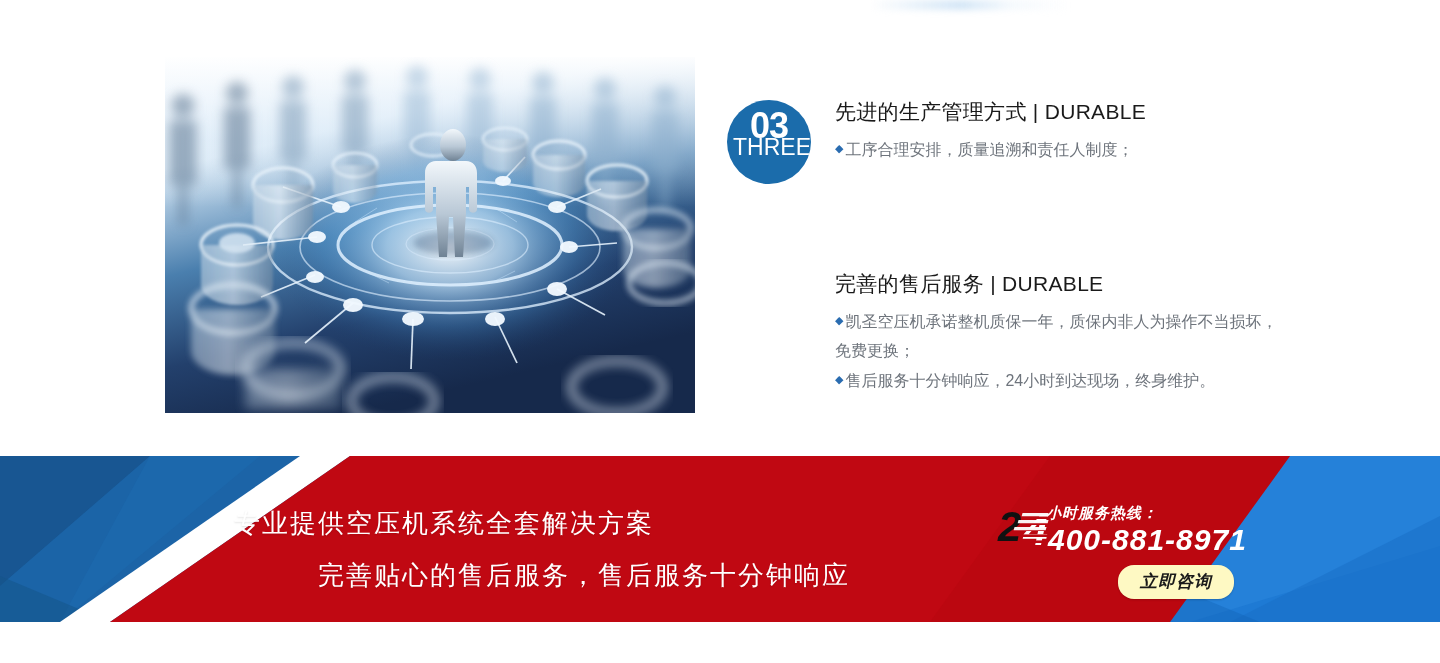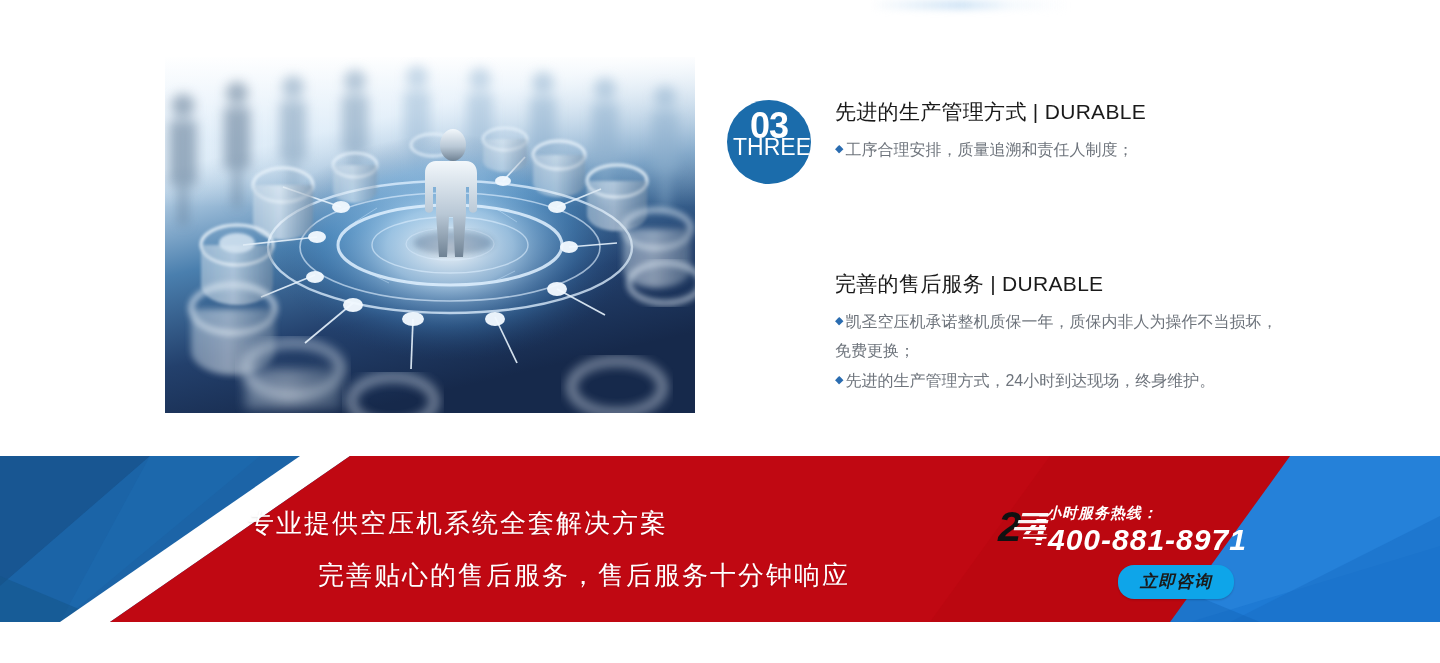--- a/index.html
+++ b/index.html
@@ -137,21 +137,21 @@
     pointer-events: none;
   }
   .banner-line {
     position: absolute;
     color: #ffffff;
     font-size: 26px;
     letter-spacing: 2px;
     white-space: nowrap;
     text-shadow: 0 1px 2px rgba(0,0,0,.12);
   }
-  .banner-line-1 { left: 248px; top: 50px; }
+  .banner-line-1 { left: 234px; top: 50px; }
   .banner-line-2 { left: 318px; top: 102px; }
 
   
   .hotline {
     position: absolute;
     left: 990px;
     top: 495px;
     width: 320px;
     height: 110px;
   }
@@ -184,21 +184,21 @@
     font-weight: bold;
     color: #ffffff;
     letter-spacing: 1px;
     white-space: nowrap;
     font-family: "Liberation Sans", sans-serif;
   }
   .hl-cta {
     position: absolute;
     left: 128px;
     top: 70px;
-    background: #0ea5e9;
+    background: #fef9c3;
     border-radius: 16px;
     padding: 5px 22px 6px 22px;
     font-size: 17px;
     font-weight: bold;
     font-style: italic;
     color: #1a1a1a;
     letter-spacing: 1px;
     white-space: nowrap;
     box-shadow: 0 1px 2px rgba(0,0,0,.18);
   }
@@ -412,21 +412,21 @@
         <span class="feature-line"><span class="bullet">◆</span><span>工序合理安排，质量追溯和责任人制度；</span></span>
       </div>
     </div>
   </div>
 
   <div class="feature">
     <div class="feature-body">
       <div class="feature-title">完善的售后服务 | DURABLE</div>
       <div class="feature-lines">
         <span class="feature-line"><span class="bullet">◆</span><span>凯圣空压机承诺整机质保一年，质保内非人为操作不当损坏，免费更换；</span></span>
-        <span class="feature-line"><span class="bullet">◆</span><span>先进的生产管理方式，24小时到达现场，终身维护。</span></span>
+        <span class="feature-line"><span class="bullet">◆</span><span>售后服务十分钟响应，24小时到达现场，终身维护。</span></span>
       </div>
     </div>
   </div>
 
 </div>
 
 <div class="banner">
   <svg viewBox="0 0 1440 166" preserveAspectRatio="none" aria-hidden="true">
 
     <rect x="0" y="0" width="1440" height="166" fill="#1b5e9e"></rect>

